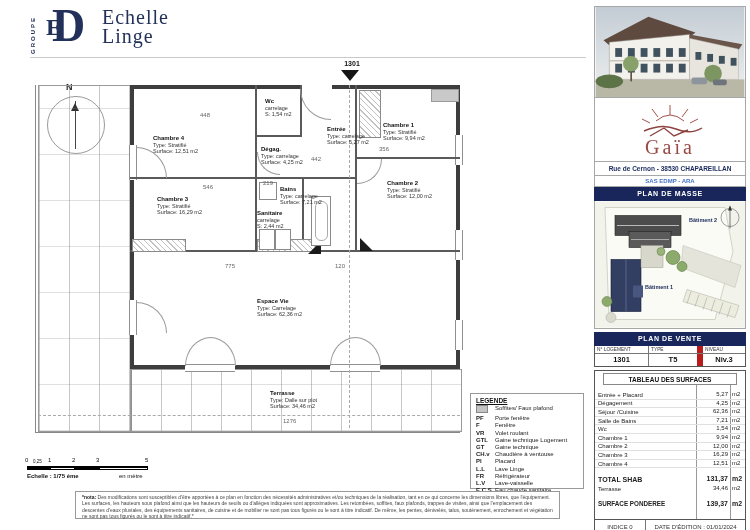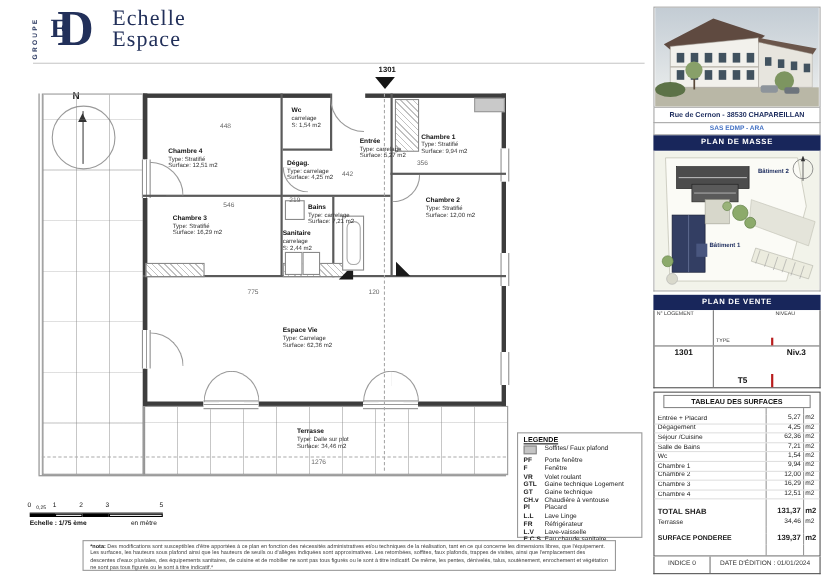--- a/index.html
+++ b/index.html
@@ -70,21 +70,21 @@
         font-size:6px;font-weight:bold;color:#4472c4;text-align:center;line-height:10px;}
   .band{width:152px;height:14px;background:#18265b;color:#fff;font-size:7px;font-weight:bold;
         letter-spacing:.6px;text-align:center;line-height:14px;box-sizing:border-box;}
   .map{width:152px;height:128px;border:1px solid #a7a7a7;border-top:none;box-sizing:border-box;display:block;}
   .lot{width:152px;border:1px solid #555;border-top:none;box-sizing:border-box;background:#fff;}
   .lot-h{display:flex;border-bottom:1px solid #777;}
   .lot-h span{font-size:4.8px;color:#333;padding:1px 2px;box-sizing:border-box;}
   .lot-v{display:flex;}
   .lot-v span{font-size:7.5px;font-weight:bold;color:#111;text-align:center;padding:1px 0 2px;box-sizing:border-box;}
   .c1{width:36%;border-right:1px solid #777;}
-  .c2{width:36%;border-right:2px solid #b91c1c;margin-top:25px;}
+  .c2{width:36%;border-right:6px solid #b91c1c;}
   .c3{width:28%;}
   .surf{width:152px;border:1px solid #555;box-sizing:border-box;margin-top:3px;background:#fff;}
   .s-title{font-size:6.5px;font-weight:bold;text-align:center;color:#111;margin:2px 8px 0;
            border:1px solid #888;padding:1.5px 0;}
   .srow{display:flex;align-items:center;height:7.6px;font-size:6px;color:#222;border-bottom:1px solid #e0e0e0;}
   .srow .sl{flex:1;padding-left:3px;white-space:nowrap;overflow:hidden;}
   .srow .sv{width:34px;text-align:right;border-left:1px solid #999;padding-right:2px;box-sizing:border-box;height:100%;line-height:7.6px;}
   .srow .su{width:15px;border-left:1px solid #999;padding-left:1px;box-sizing:border-box;height:100%;line-height:7.6px;}
   .srow.blank{height:6px;border-bottom:none;}
   .srow.tot{height:10px;font-size:7px;font-weight:bold;border-bottom:none;}
@@ -102,21 +102,21 @@
 <div class="page">
 
   <div class="hdr">
     <span class="groupe">GROUPE</span>
     <span class="mono">
       <span class="mD">D</span>
       <span class="mE">E</span>
     </span>
     <span class="brand">
       <span>Echelle</span><br>
-      <span>Espace</span>
+      <span>Linge</span>
     </span>
   </div>
   <div class="hdr-rule"></div>
 
   <div class="plan">
     <span class="marker1301">1301</span>
     <span class="tri-dn"></span>
 
     <div class="compass">
       <i style="left:27px;top:4px;width:1px;height:48px;background:#444"></i>
@@ -359,20 +359,37 @@
       </g>
       <line x1="14" y1="55" x2="96" y2="55" stroke="#b5b0a6" stroke-width="1"></line>
       <circle cx="120" cy="68" r="9" fill="#7d9560"></circle>
       <rect x="35.5" y="60" width="1.6" height="16" fill="#5a4a3a"></rect>
       <circle cx="36" cy="58" r="8" fill="#88a069"></circle>
       <ellipse cx="14" cy="76" rx="14" ry="7" fill="#5c7247"></ellipse>
       <rect x="98" y="72" width="16" height="7" rx="2" fill="#8d949b"></rect>
       <rect x="120" y="74" width="14" height="6" rx="2" fill="#6d747c"></rect>
     </svg>
 
+    <div class="gaia">
+      <svg width="120" height="58" viewBox="0 0 120 58">
+        <g stroke="#a3524a" stroke-width="1" fill="none">
+          <path d="M60 14 L60 4"></path>
+            <path d="M48 16 L42 8"></path>
+            <path d="M72 16 L78 8"></path>
+          <path d="M40 22 L32 18"></path>
+            <path d="M80 22 L88 18"></path>
+          <path d="M46 20 q14 -12 28 0"></path>
+        </g>
+        <g stroke="#8d4340" stroke-width="1.4" fill="none">
+          <path d="M34 30 Q52 22 66 28 T92 27"></path>
+          <path d="M40 35 L54 27 L64 35 L78 29"></path>
+        </g>
+        <text x="60" y="53" text-anchor="middle" font-family="Liberation Serif, serif" font-size="20" fill="#9a4a44" letter-spacing="3">Gaïa</text>
+      </svg>
+    </div>
 
     <div class="addr">Rue de Cernon - 38530 CHAPAREILLAN</div>
     <div class="comp">SAS EDMP - ARA</div>
 
     <div class="band">PLAN DE MASSE</div>
 
     <svg class="map" viewBox="0 0 150 126">
       <rect width="150" height="126" fill="#f2f3ea"></rect>
       <path d="M10 6 L130 6 L138 50 L120 118 L14 118 Z" fill="#fbfbf6" stroke="#c9c9bd" stroke-width="0.8"></path>
       <g>

